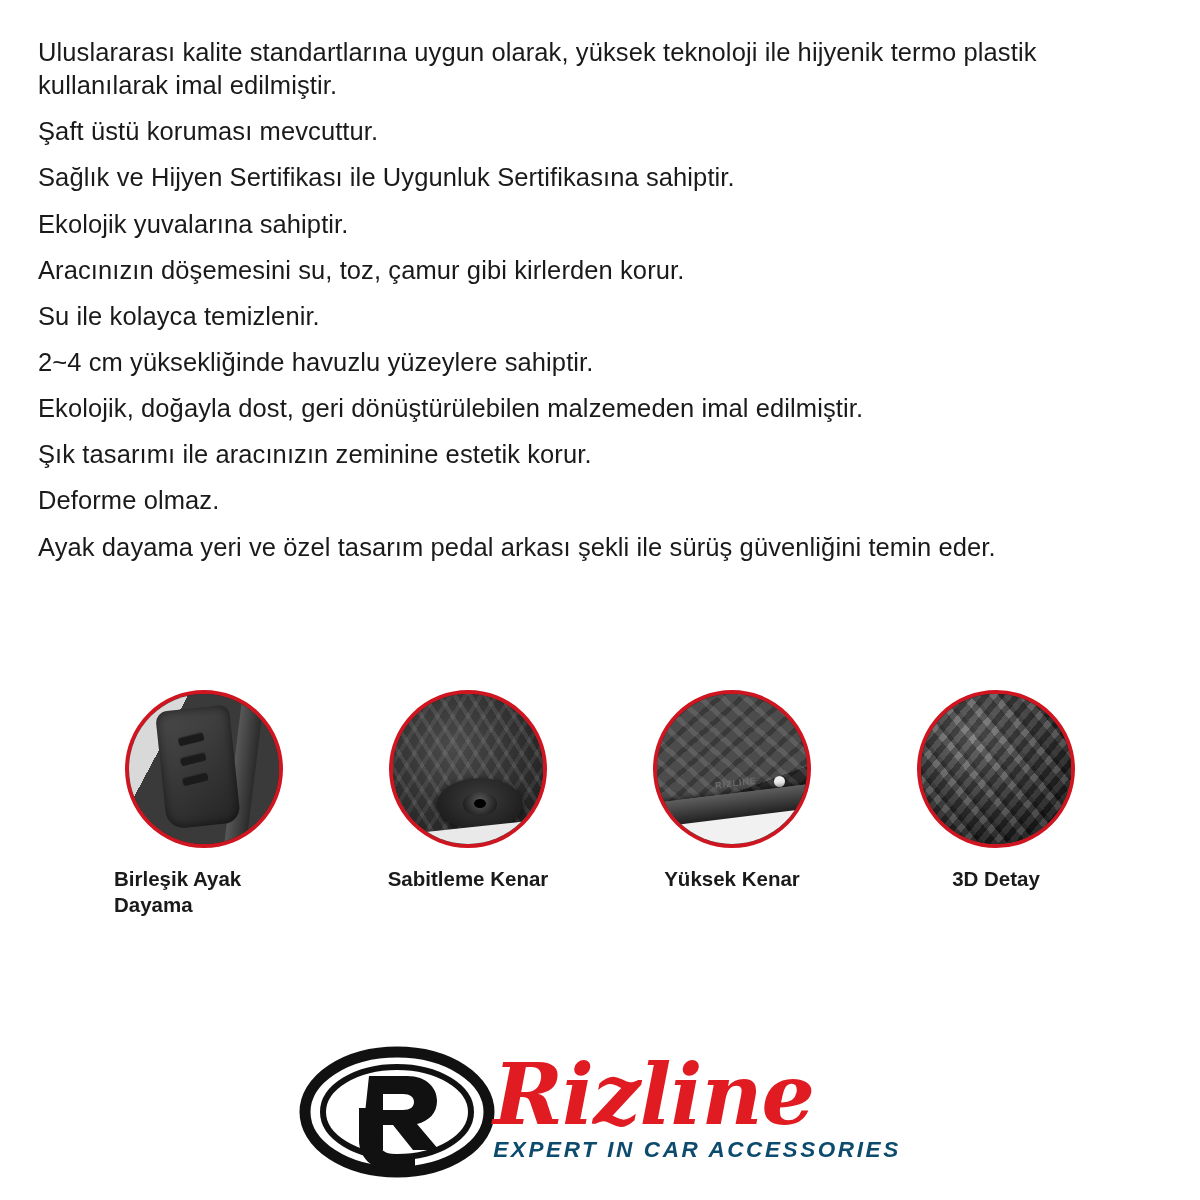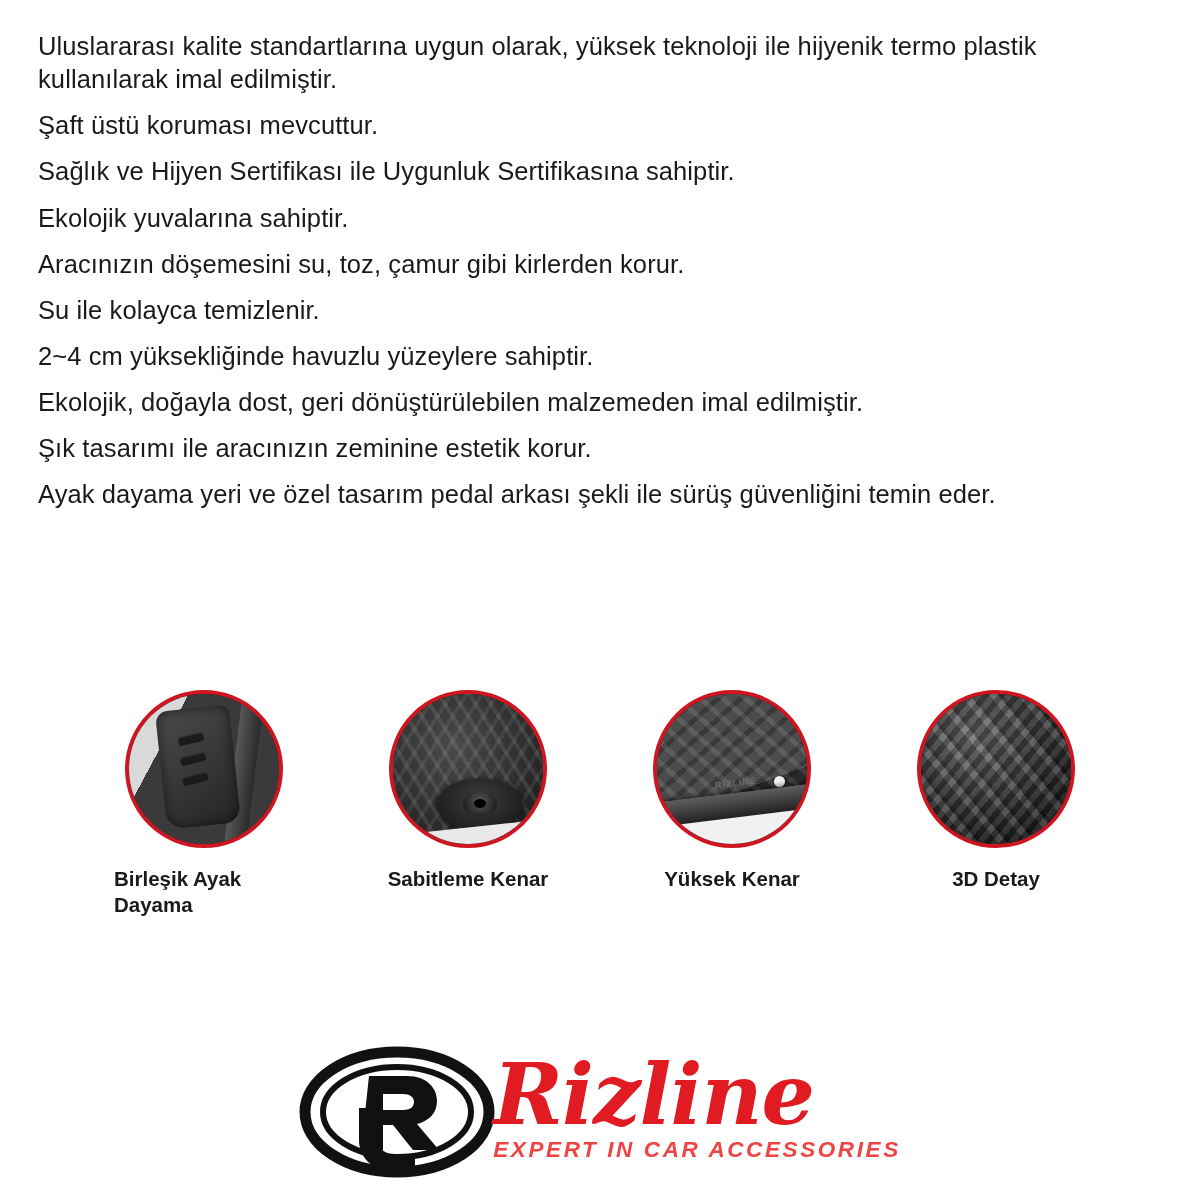--- a/index.html
+++ b/index.html
@@ -18,21 +18,21 @@
     position: relative;
     width: 1200px;
     height: 1200px;
     box-sizing: border-box;
   }
 
   
   .features {
     position: absolute;
     left: 38px;
-    top: 30px;
+    top: 36px;
     width: 1130px;
   }
   .feature-line {
     font-size: 25.5px;
     line-height: 1.30;
     color: #1a1a1a;
     margin: 0 0 13px 0;
     letter-spacing: 0.1px;
     font-weight: 400;
   }
@@ -273,39 +273,40 @@
     color: #e01b22;
     line-height: 0.95;
     letter-spacing: -1px;
   }
   .logo-tag {
     margin-top: 2px;
     font-size: 22.5px;
     font-weight: 700;
     font-style: italic;
     letter-spacing: 2.6px;
-    color: #ef4444;
+    color: #0c4a6e;
     text-align: center;
   }
 </style>
 </head>
 <body>
 
 <div class="page">
 
   <div class="features">
     <p class="feature-line">Uluslararası kalite standartlarına uygun olarak, yüksek teknoloji ile hijyenik termo plastik kullanılarak imal edilmiştir.</p>
     <p class="feature-line">Şaft üstü koruması mevcuttur.</p>
     <p class="feature-line">Sağlık ve Hijyen Sertifikası ile Uygunluk Sertifikasına sahiptir.</p>
     <p class="feature-line">Ekolojik yuvalarına sahiptir.</p>
     <p class="feature-line">Aracınızın döşemesini su, toz, çamur gibi kirlerden korur.</p>
     <p class="feature-line">Su ile kolayca temizlenir.</p>
     <p class="feature-line">2~4 cm yüksekliğinde havuzlu yüzeylere sahiptir.</p>
     <p class="feature-line">Ekolojik, doğayla dost, geri dönüştürülebilen malzemeden imal edilmiştir.</p>
     <p class="feature-line">Şık tasarımı ile aracınızın zeminine estetik korur.</p>
+    <p class="feature-line">Deforme olmaz.</p>
     <p class="feature-line">Ayak dayama yeri ve özel tasarım pedal arkası şekli ile sürüş güvenliğini temin eder.</p>
   </div>
 
   <div class="callouts">
 
     <div class="callout">
       <div class="circle">
         <div class="c1-bg"></div>
         <div class="c1-edge"></div>
         <div class="c1-block">

